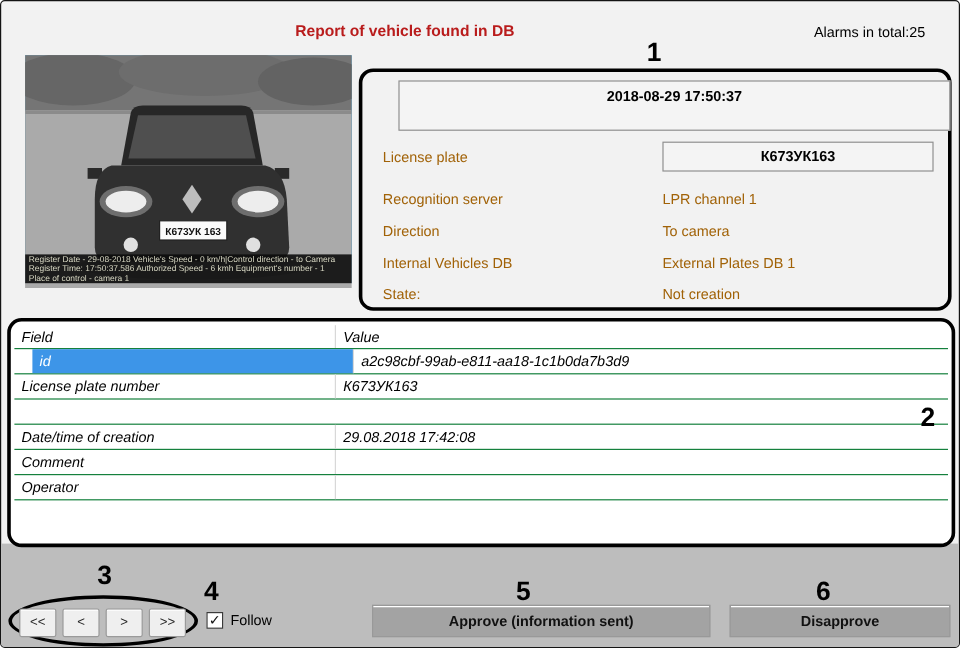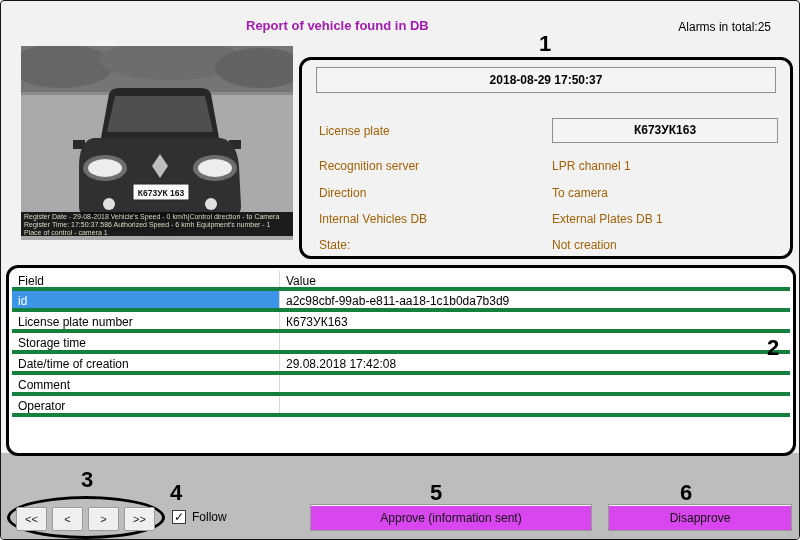--- a/index.html
+++ b/index.html
@@ -4,54 +4,54 @@
 <style>
   * { margin:0; padding:0; box-sizing:border-box; }
   html,body { background:#ffffff; }
   body { font-family:"Liberation Sans", sans-serif; }
 
   .window{ position:relative; width:800px; height:540px; background:#f2f2f2;
            border:1px solid #141414; border-radius:4px; overflow:hidden; }
 
   .band{ position:absolute; left:0; top:452px; width:100%; height:88px; background:#bdbdbd; z-index:1; }
 
-  .title{ position:absolute; left:245px; top:17px; font-size:13px; font-weight:bold; color:#a21caf; z-index:5; }
+  .title{ position:absolute; left:245px; top:17px; font-size:13px; font-weight:bold; color:#b91c1c; z-index:5; }
   .alarms{ position:absolute; top:19px; right:28px; font-size:12px; color:#000; display:flex; z-index:5; }
 
   
   .photo{ position:absolute; left:20px; top:45px; width:272px; height:190px; background:#0369a1; z-index:2; }
   .photo svg{ display:block; }
   .photo-overlay{ position:absolute; left:0; bottom:0; width:100%; height:24px;
                   background:rgba(12,12,12,.9); color:#d9d9c4; font-size:7px; line-height:8px; padding:1px 3px;
                   overflow:hidden; white-space:nowrap; }
 
   
   .panel1{ position:absolute; left:298px; top:56px; width:494px; height:202px;
            border:3px solid #000; border-radius:12px; z-index:2; }
-  .ts-box{ position:absolute; left:315px; top:66px; width:460px; height:26px;
+  .ts-box{ position:absolute; left:331px; top:66px; width:460px; height:42px;
            border:1px solid #8f8f8f; background:#f4f4f4; text-align:center; line-height:24px;
            font-size:12px; font-weight:bold; z-index:3; }
   .plate-box{ position:absolute; left:551px; top:117px; width:226px; height:25px;
            border:1px solid #8f8f8f; background:#f4f4f4; text-align:center; line-height:23px;
            font-size:12px; font-weight:bold; z-index:3; }
   .lbl,.val{ position:absolute; font-size:12px; color:#a16207; z-index:3; white-space:nowrap; }
   .il{ left:318px; } .iv{ left:551px; }
   .plate-lbl{ left:318px; top:123px; }
   .ry1{ top:158px; } .ry2{ top:185px; } .ry3{ top:211px; } .ry4{ top:237px; }
 
   
   .panel2{ position:absolute; left:5px; top:264px; width:790px; height:191px;
            border:3px solid #000; border-radius:12px; background:#fff; z-index:2; }
   .grid{ position:absolute; left:3px; top:3px; width:778px; background:#fff; font-size:12px; }
-  .grid-row{ display:flex; height:21px; border-bottom:4px solid #15803d; }
+  .grid-row{ display:flex; height:21px; border-bottom:1px solid #15803d;font-style:italic; }
   .grid-row.header{ height:20px; }
   .cell{ padding:3px 6px; overflow:hidden; white-space:nowrap; color:#000; }
   .cell.field{ width:268px; border-right:1px solid #d8d8d8; }
   .cell.value{ flex:1; }
-  .cell.sel{ background:#3d95e8; color:#fff; }
+  .cell.sel{ background:#3d95e8; color:#fff;margin-left:15px; }
 
   
   .ann{ position:absolute; font-size:22px; font-weight:bold; color:#000; z-index:10; }
   .ann1{ left:538px; top:30px; }
   .ann2{ left:766px; top:334px; }
   .ann3{ left:80px;  top:466px; }
   .ann4{ left:169px; top:479px; }
   .ann5{ left:429px; top:479px; }
   .ann6{ left:679px; top:479px; }
 
@@ -60,22 +60,22 @@
          border:3px solid #000; border-radius:50%; z-index:4; pointer-events:none; }
   button{ font-family:"Liberation Sans", sans-serif; cursor:pointer; }
   .navbtn{ position:absolute; top:506px; width:31px; height:24px; background:#efefef;
            border:1px solid #9a9a9a; border-radius:2px; font-size:11px; color:#222; z-index:5;
            box-shadow:inset 0 1px 0 #fff; }
   .nav1{ left:15px; } .nav2{ left:51px; } .nav3{ left:87px; } .nav4{ left:123px; }
   .checkbox{ position:absolute; left:171px; top:509px; width:14px; height:14px; background:#fff;
              border:1px solid #3a3a3a; font-size:12px; line-height:12px; text-align:center;
              color:#111; z-index:5; cursor:pointer; }
   .follow-label{ position:absolute; left:191px; top:509px; font-size:12px; color:#000; z-index:5; }
-  .btn{ position:absolute; top:503px; height:27px; background:#d946ef; border:1px solid #999;
-        font-size:12px; color:#111; z-index:5; box-shadow:inset 0 1px 0 #fff; }
+  .btn{ position:absolute; top:503px; height:27px; background:#a3a3a3; border:1px solid #999;
+        font-size:12px; color:#111; z-index:5; box-shadow:inset 0 1px 0 #fff;font-weight:bold; }
   .approve{ left:309px; width:282px; }
   .disapprove{ left:607px; width:184px; }
 </style>
 </head>
 <body>
 
 <div class="window">
 
   <div class="title">Report of vehicle found in DB</div>
   <div class="alarms">
@@ -137,21 +137,20 @@
       </div>
       <div class="grid-row">
         <div class="cell field sel">id</div>
         <div class="cell value">a2c98cbf-99ab-e811-aa18-1c1b0da7b3d9</div>
       </div>
       <div class="grid-row">
         <div class="cell field">License plate number</div>
         <div class="cell value">К673УК163</div>
       </div>
       <div class="grid-row">
-        <div class="cell field">Storage time</div>
         <div class="cell value"></div>
       </div>
       <div class="grid-row">
         <div class="cell field">Date/time of creation</div>
         <div class="cell value">29.08.2018 17:42:08</div>
       </div>
       <div class="grid-row">
         <div class="cell field">Comment</div>
         <div class="cell value"></div>
       </div>

